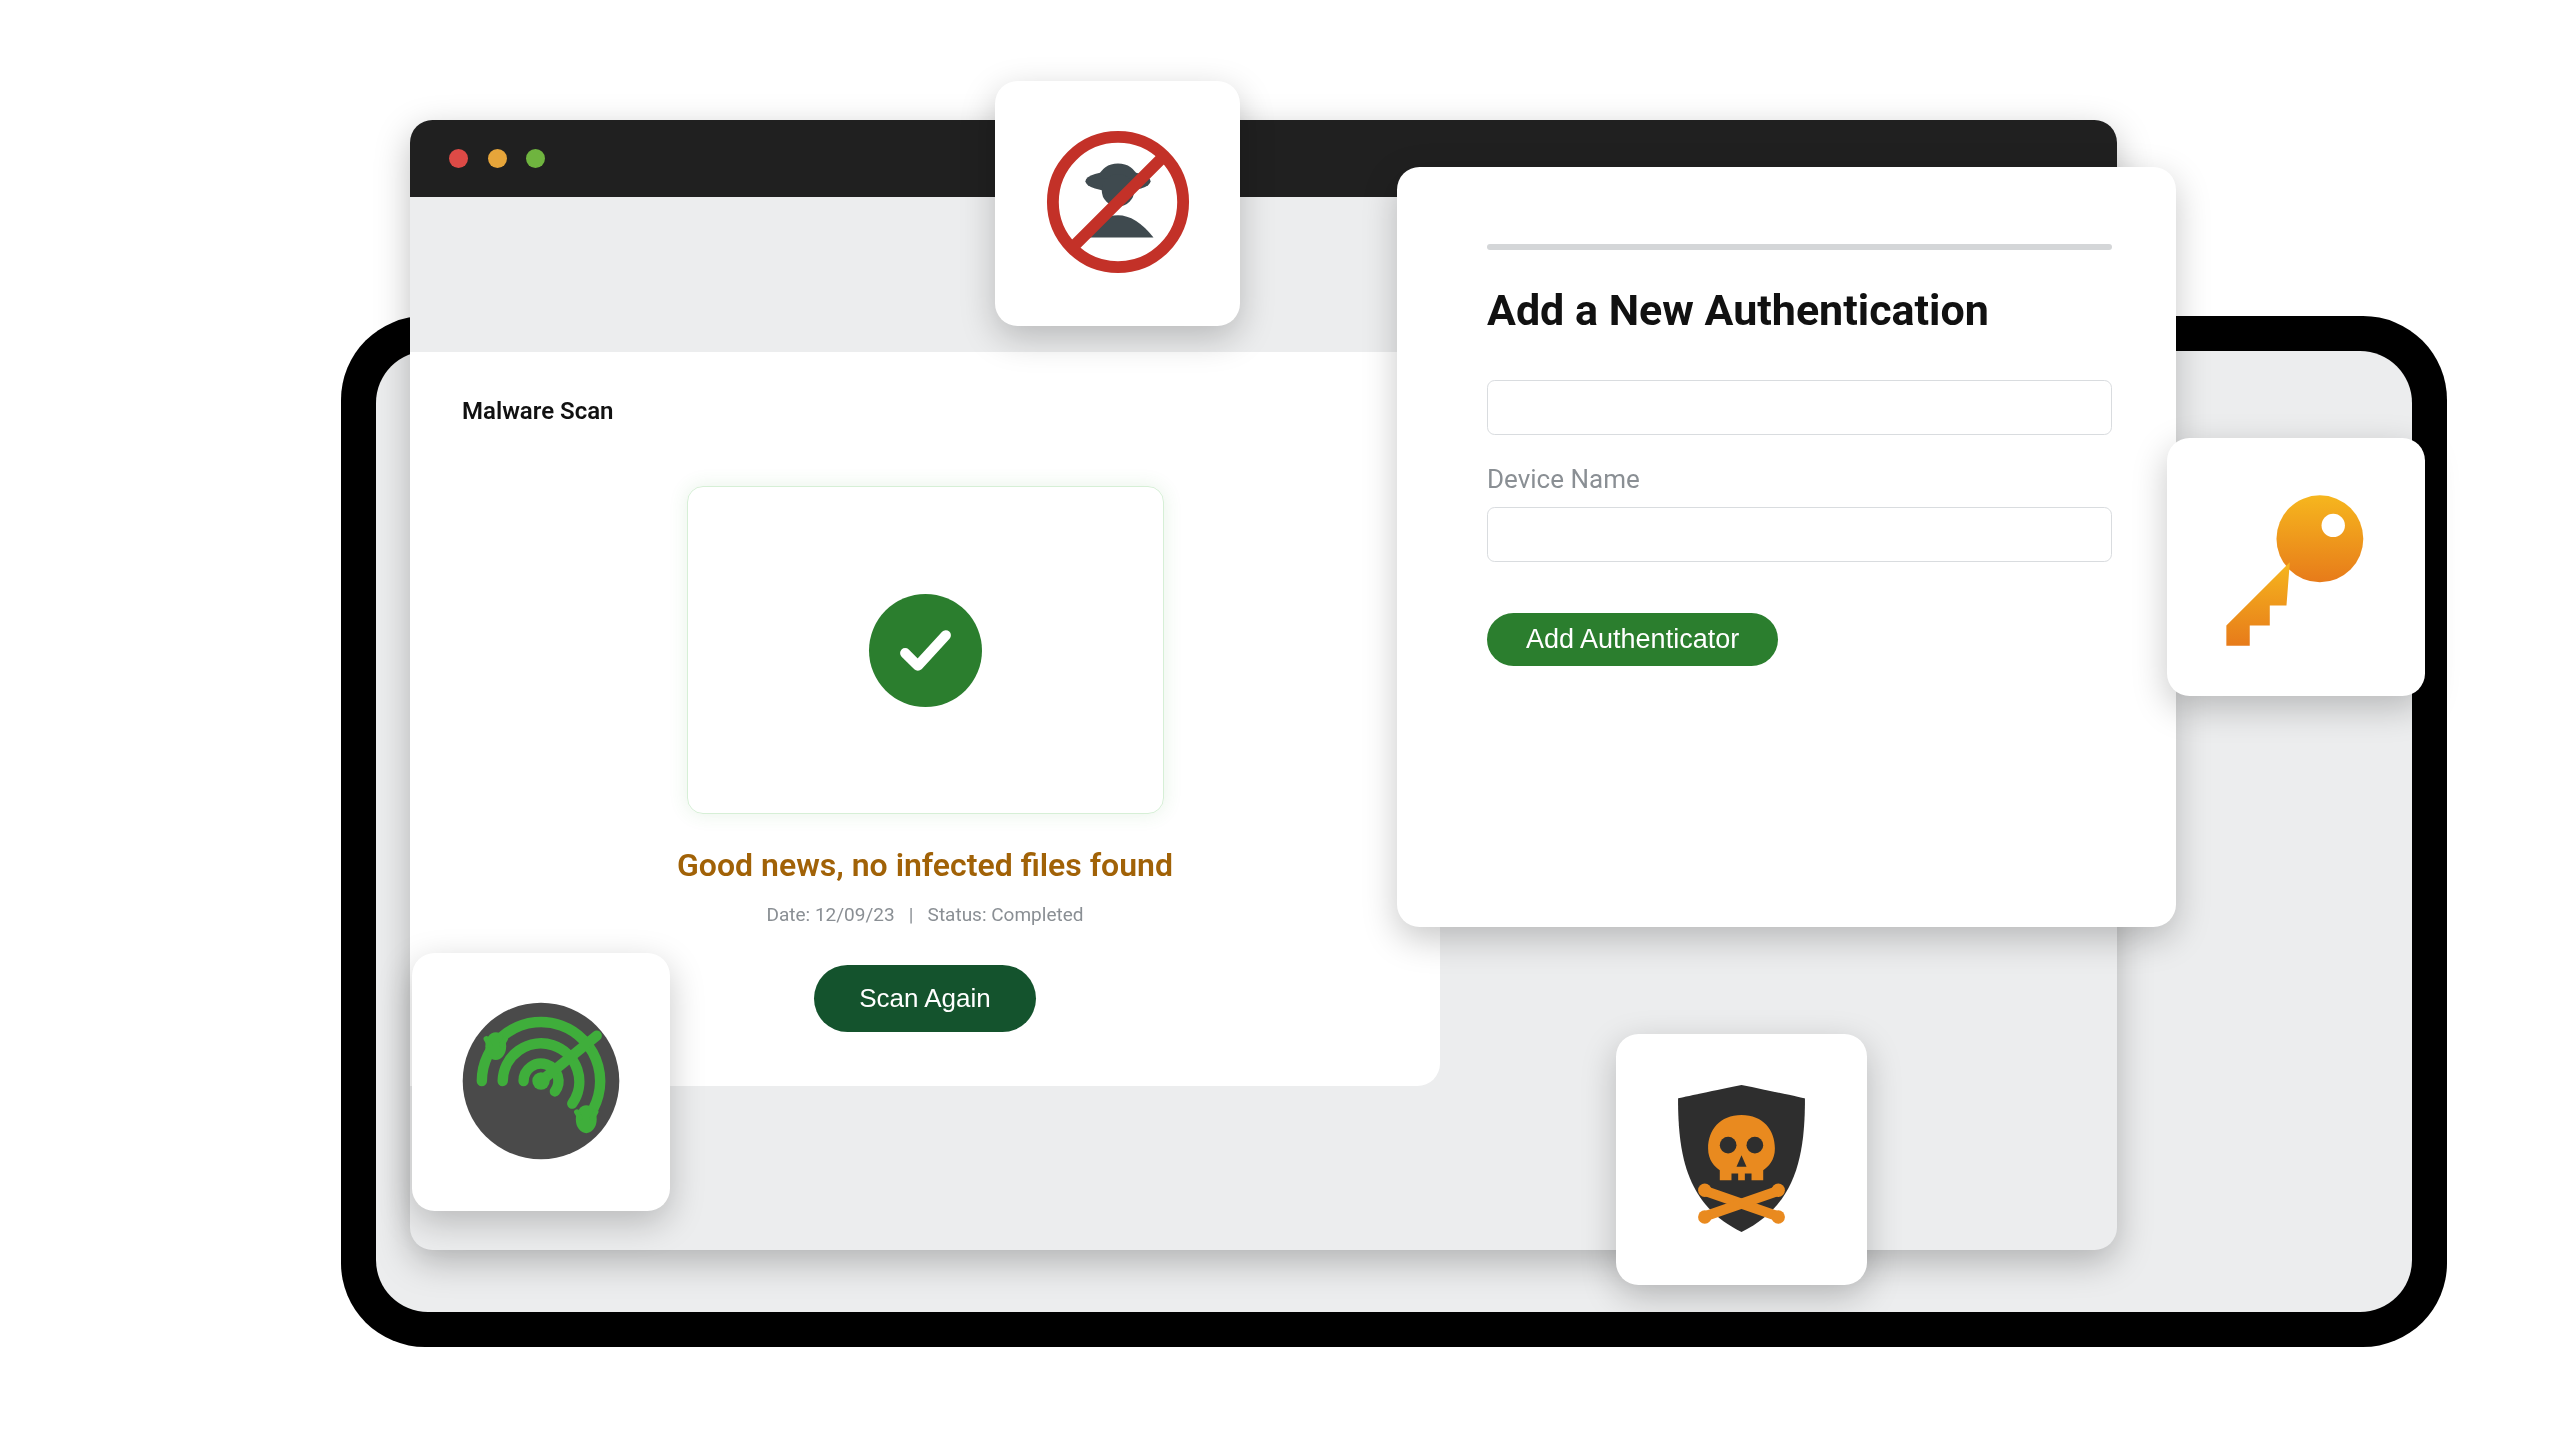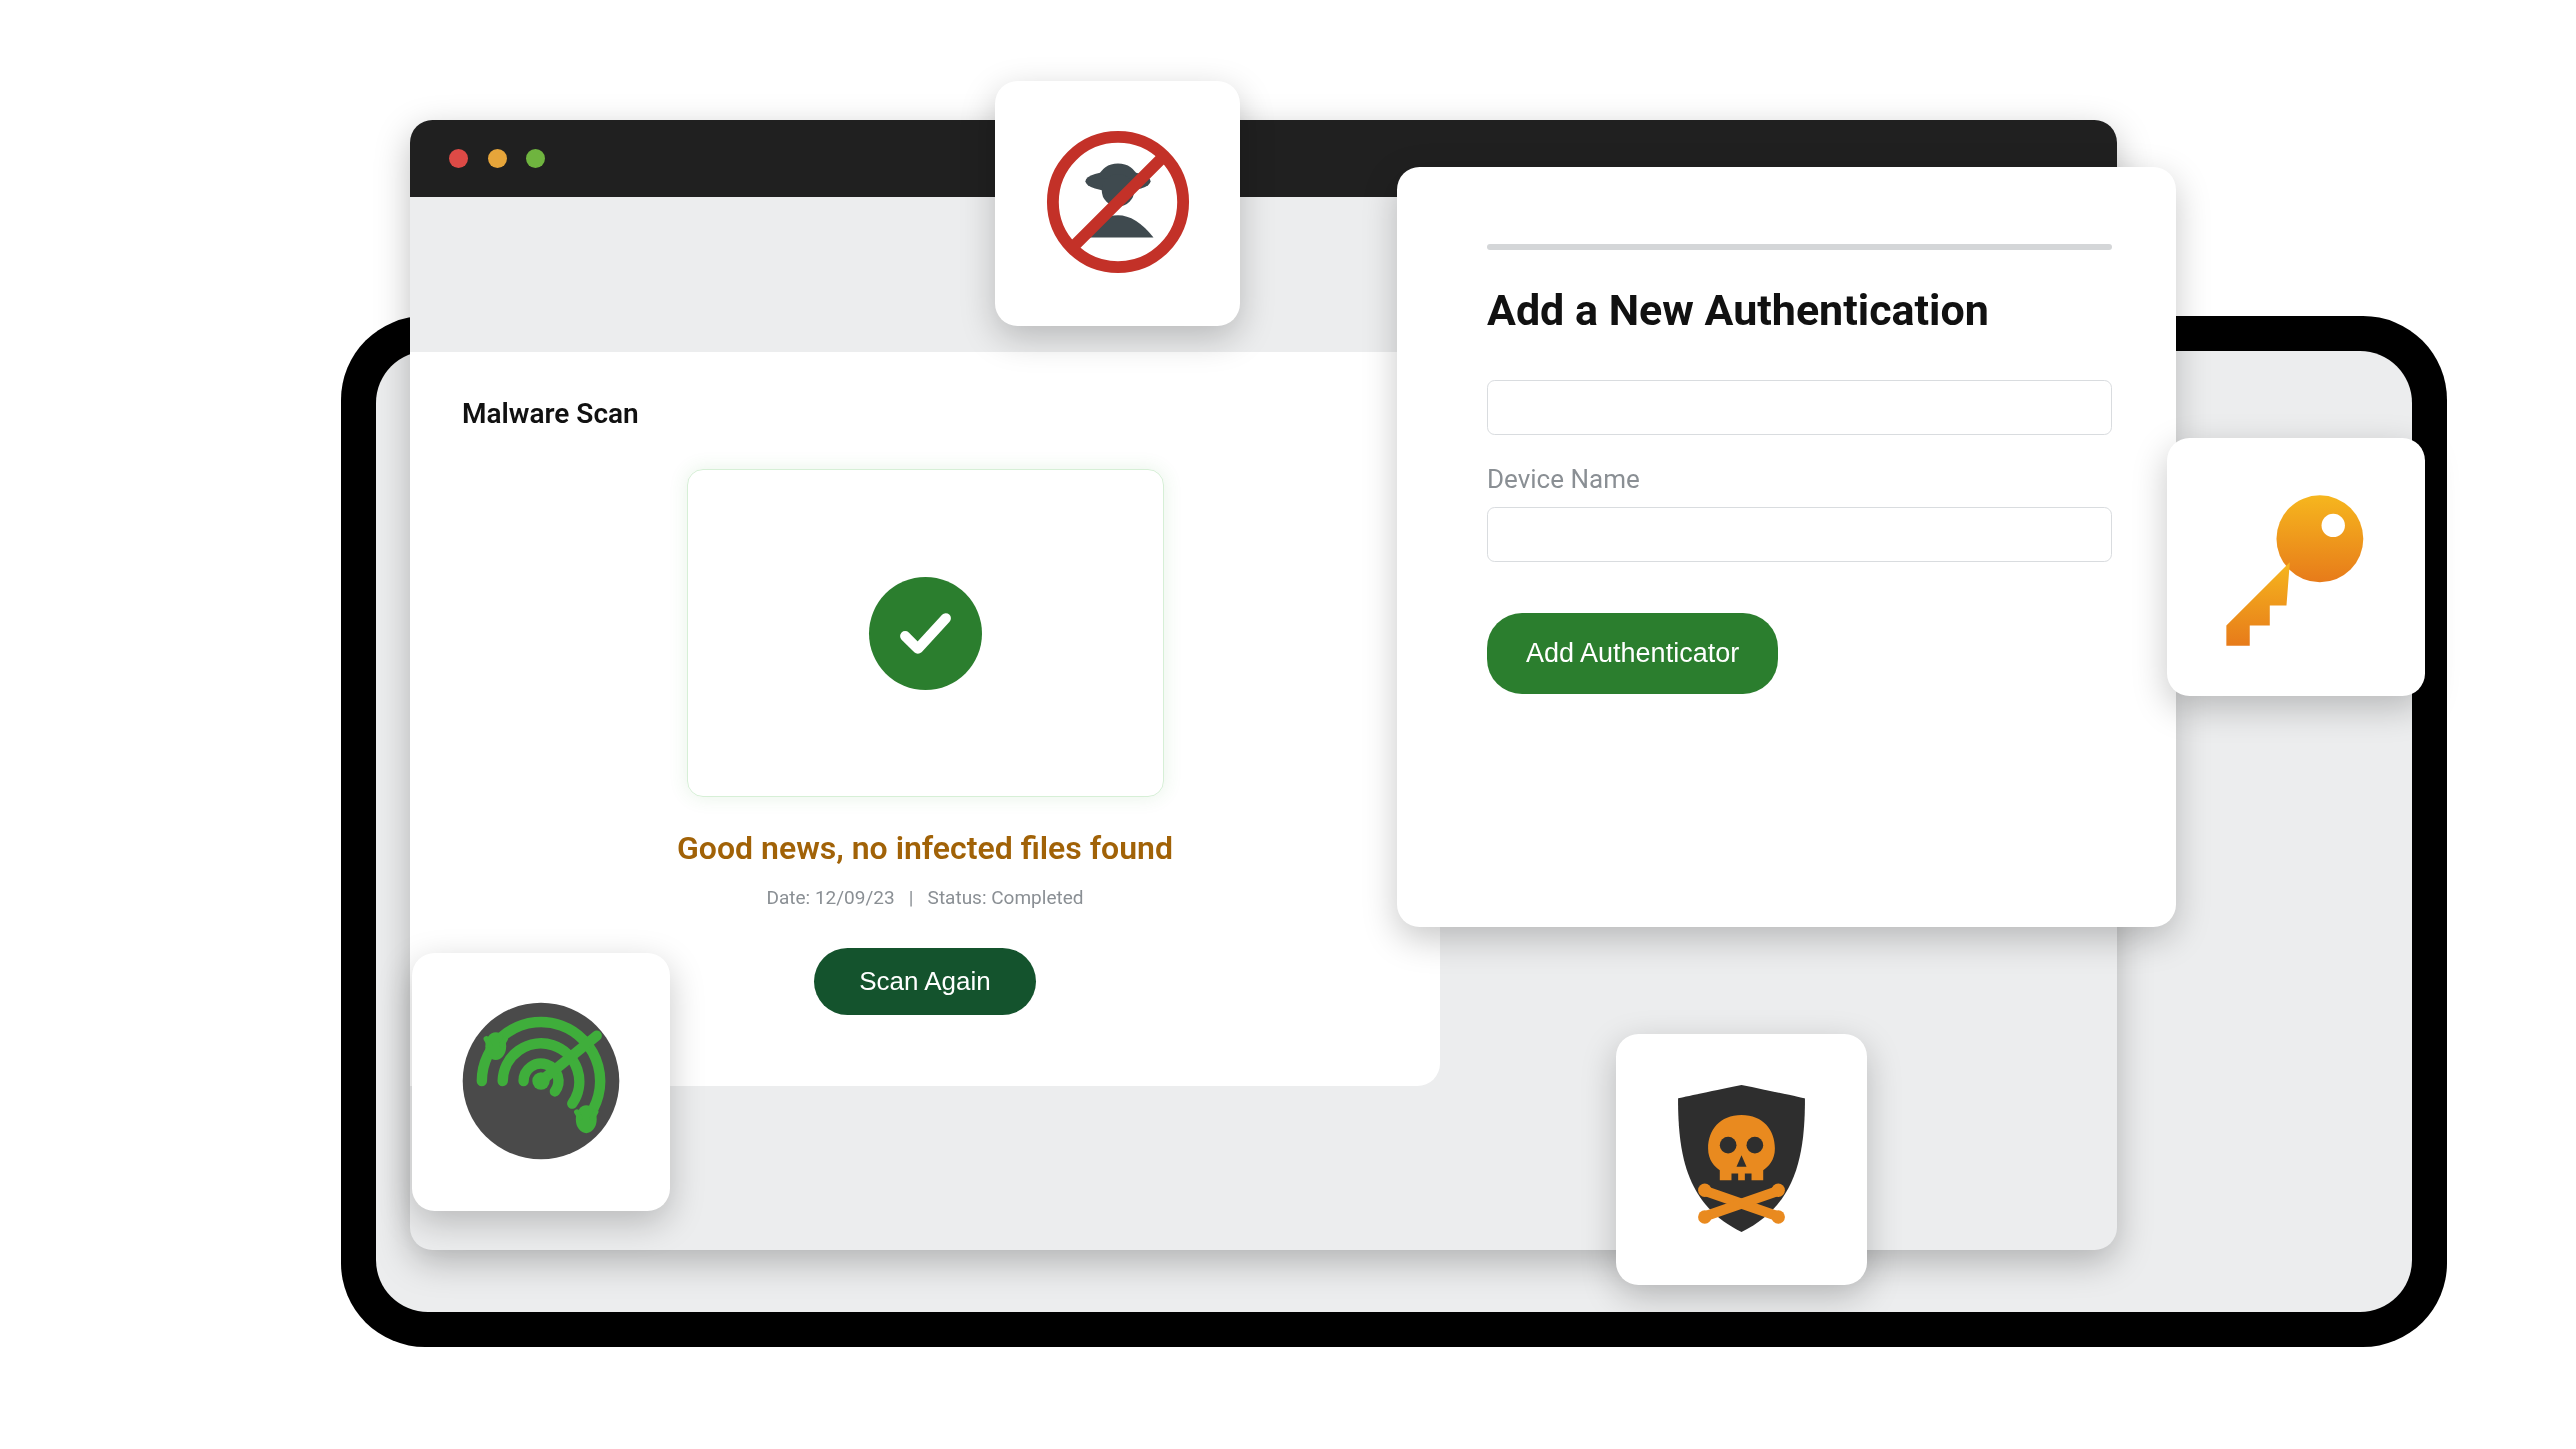--- a/index.html
+++ b/index.html
@@ -67,24 +67,24 @@
     position: absolute;
     left: 410px;
     top: 352px;
     width: 1030px;
     height: 734px;
     background: #fff;
     border-radius: 0 22.5px 22.5px 0;
     padding: 45px 52px;
   }
   .malware-title {
-    font-size: 28px;
+    font-size: 24px;
     font-weight: 600;
     color: #111;
-    margin-bottom: 39px;
+    margin-bottom: 61px;
   }
   .scan-center {
     display: flex;
     flex-direction: column;
     align-items: center;
   }
   .scan-box {
     width: 477px;
     height: 328px;
     border: 1.9px solid #d6efd6;
@@ -170,21 +170,21 @@
     border-radius: 7.7px;
     padding: 0 16px;
     font-size: 23px;
   }
   .add-auth-btn {
     margin-top: 22.5px;
     background: #2b7e2e;
     color: #fff;
     font-size: 27px;
     font-weight: 500;
-    padding: 25px 39px;
+    padding: 11px 39px;
     border: none;
     border-radius: 35px;
     cursor: pointer;
   }
 
   
   .icon-card {
     position: absolute;
     background: #fff;
     border-radius: 22.5px;

